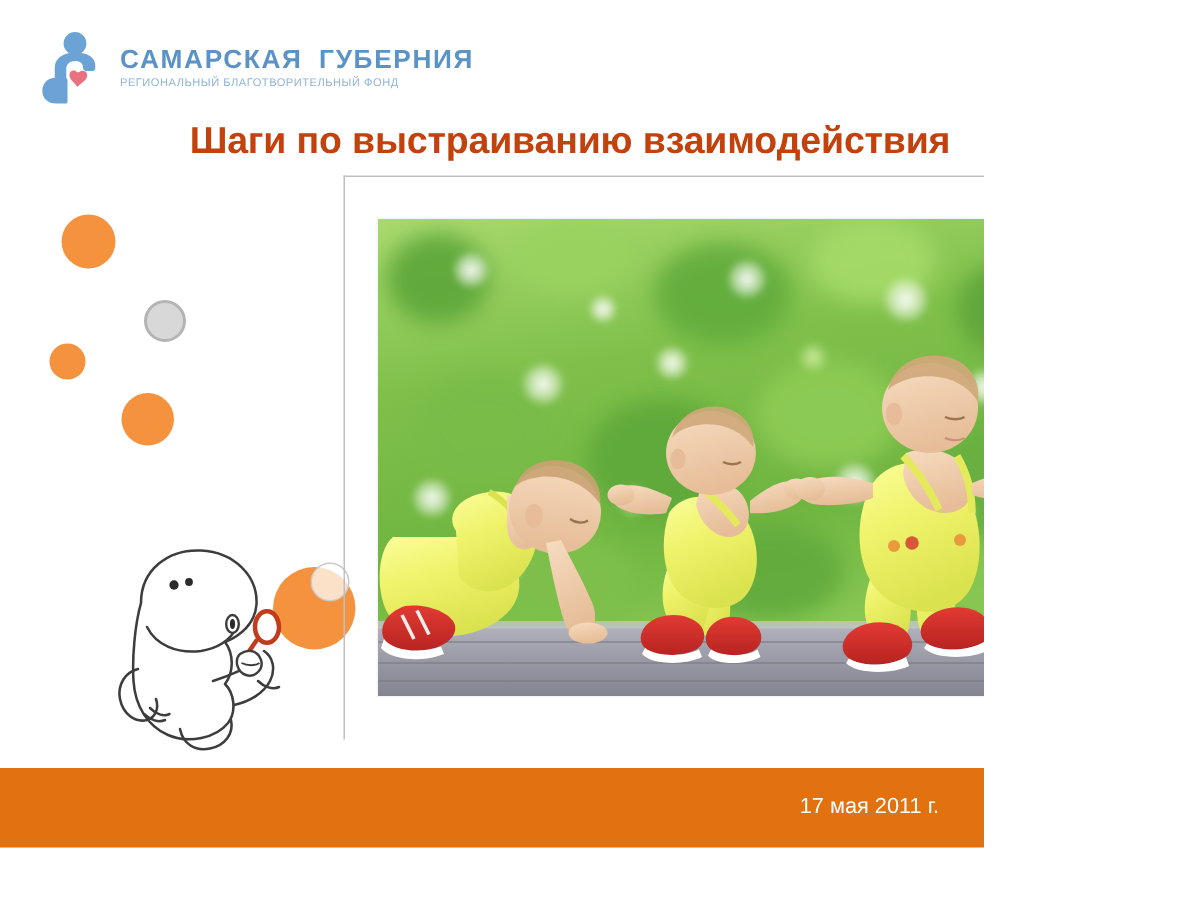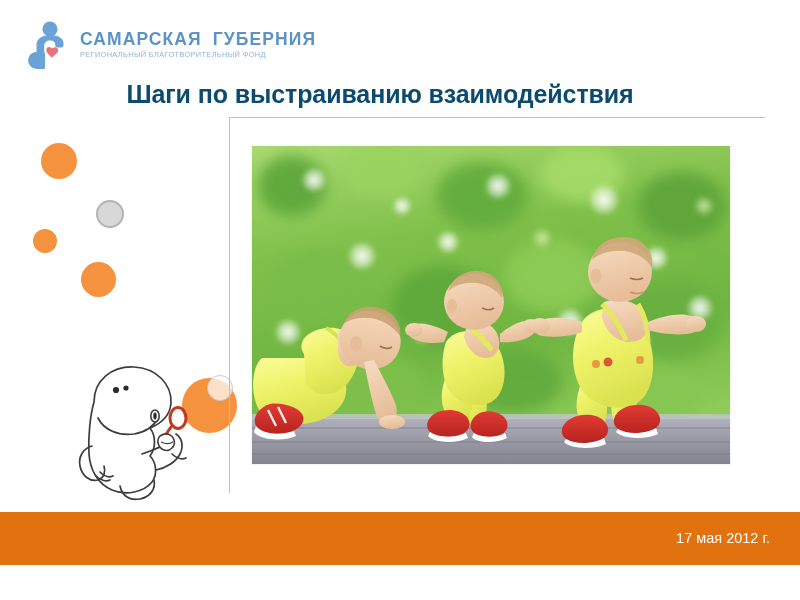--- a/index.html
+++ b/index.html
@@ -6,21 +6,21 @@
   html, body {
     margin: 0;
     padding: 0;
     background: #ffffff;
   }
   body {
     font-family: "Liberation Sans", sans-serif;
   }
   .slide {
     position: relative;
-    width: 800px;
+    width: 656px;
     height: 600px;
     background: #ffffff;
     overflow: hidden;
   }
 
   
   .logo {
     position: absolute;
     left: 26px;
     top: 17px;
@@ -62,21 +62,21 @@
 
   
   .slide-title {
     position: absolute;
     left: 0;
     top: 80px;
     width: 760px;
     text-align: center;
     font-size: 25px;
     font-weight: bold;
-    color: #0c4a6e;
+    color: #c2410c;
     letter-spacing: -0.1px;
     white-space: nowrap;
   }
 
   
   .deco { position: absolute; border-radius: 50%; }
   .deco-orange-1 {
     left: 41px; top: 143px; width: 36px; height: 36px;
     background: #f5923e;
   }
@@ -430,15 +430,15 @@
                  C358 289 358 280 351 274 C344 268 330 267 320 272 Z" fill="url(#shoeG)"></path>
         <path d="M314 293 C324 299 342 298 352 292 L354 298 C342 304 318 303 312 296 Z" fill="#ffffff"></path>
         <path d="M372 262 C362 267 358 277 366 283 C374 289 392 288 402 283
                  C410 279 410 270 403 264 C396 258 382 257 372 262 Z" fill="url(#shoeG)"></path>
         <path d="M366 283 C376 289 394 288 404 282 L406 288 C394 294 370 293 364 286 Z" fill="#ffffff"></path>
       </g>
     </svg>
   </div>
 
   <div class="footer-bar"></div>
-  <div class="footer-date">17 мая 2012 г.</div>
+  <div class="footer-date">17 мая 2011 г.</div>
 
 </div>
 
 </body></html>

